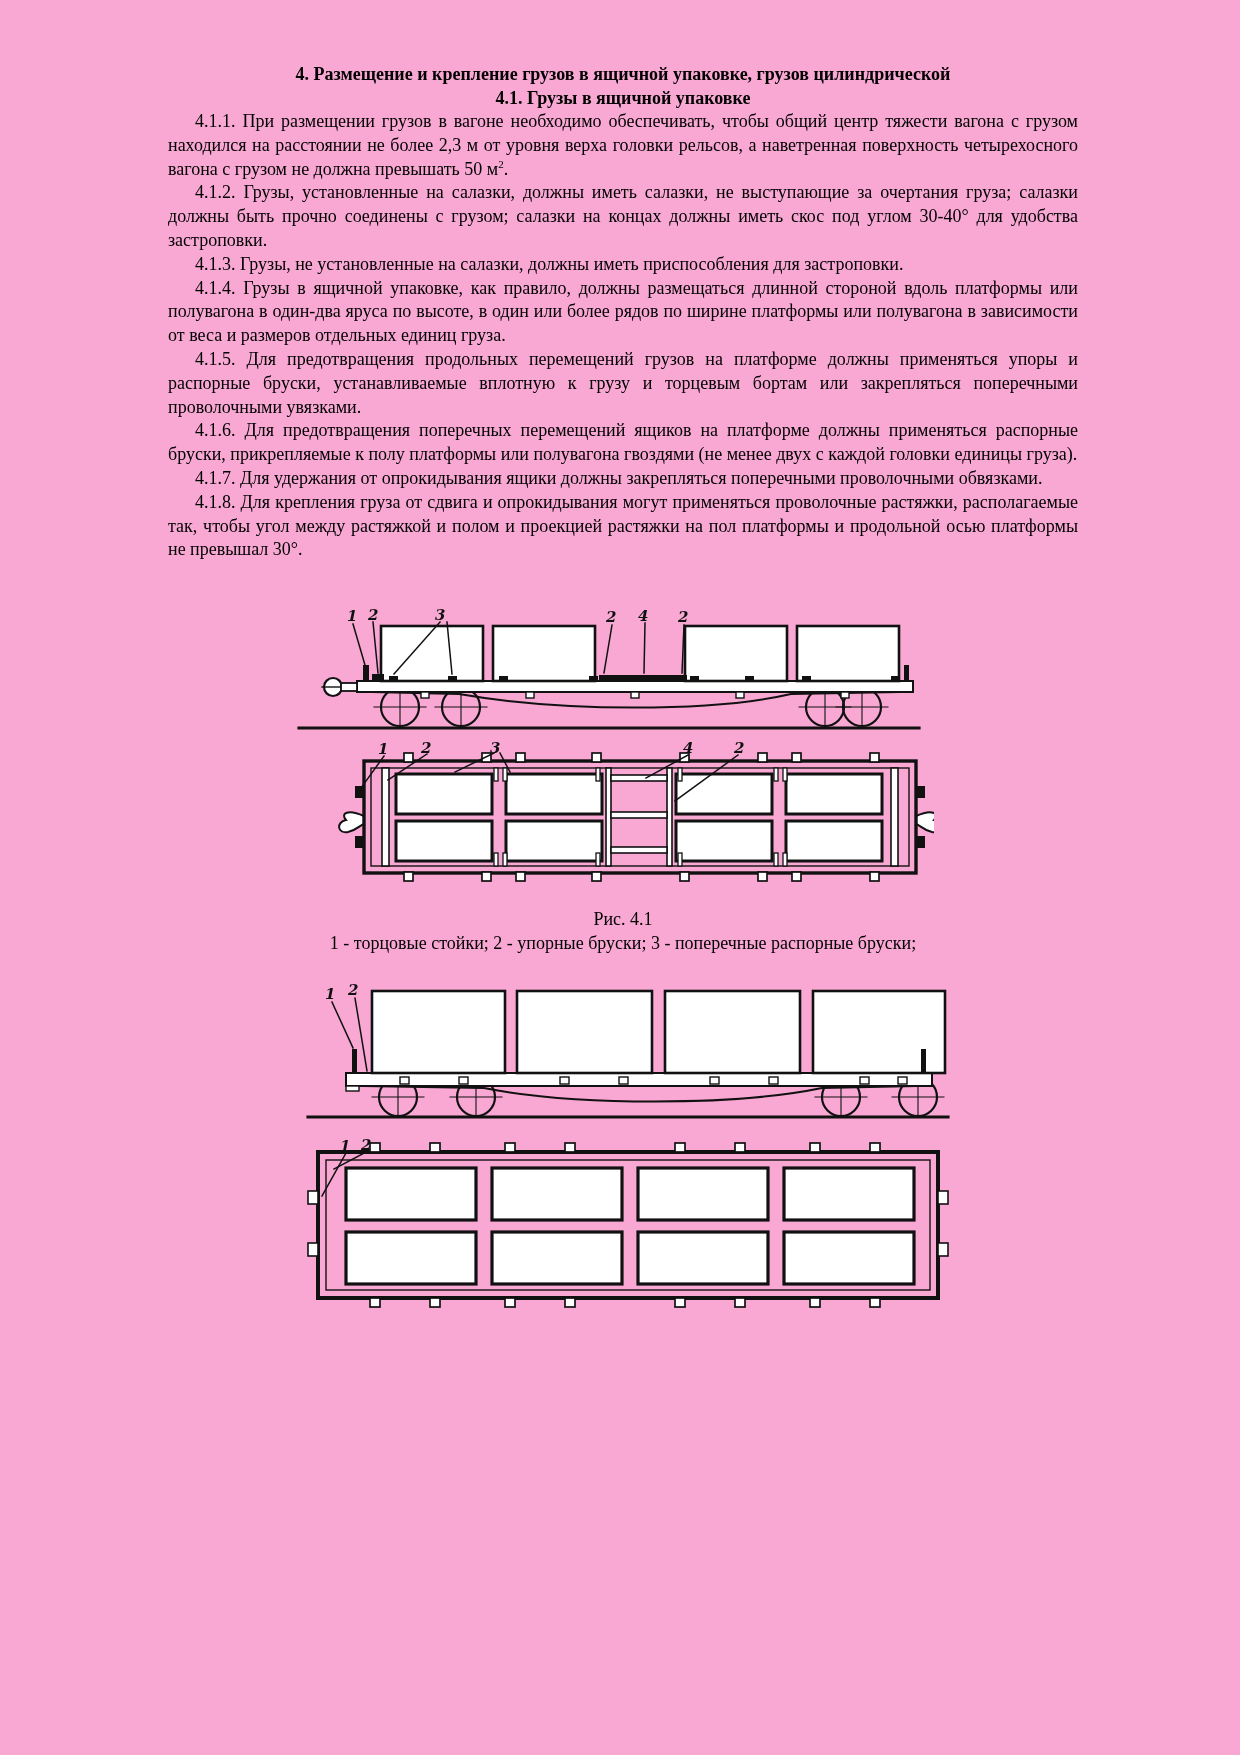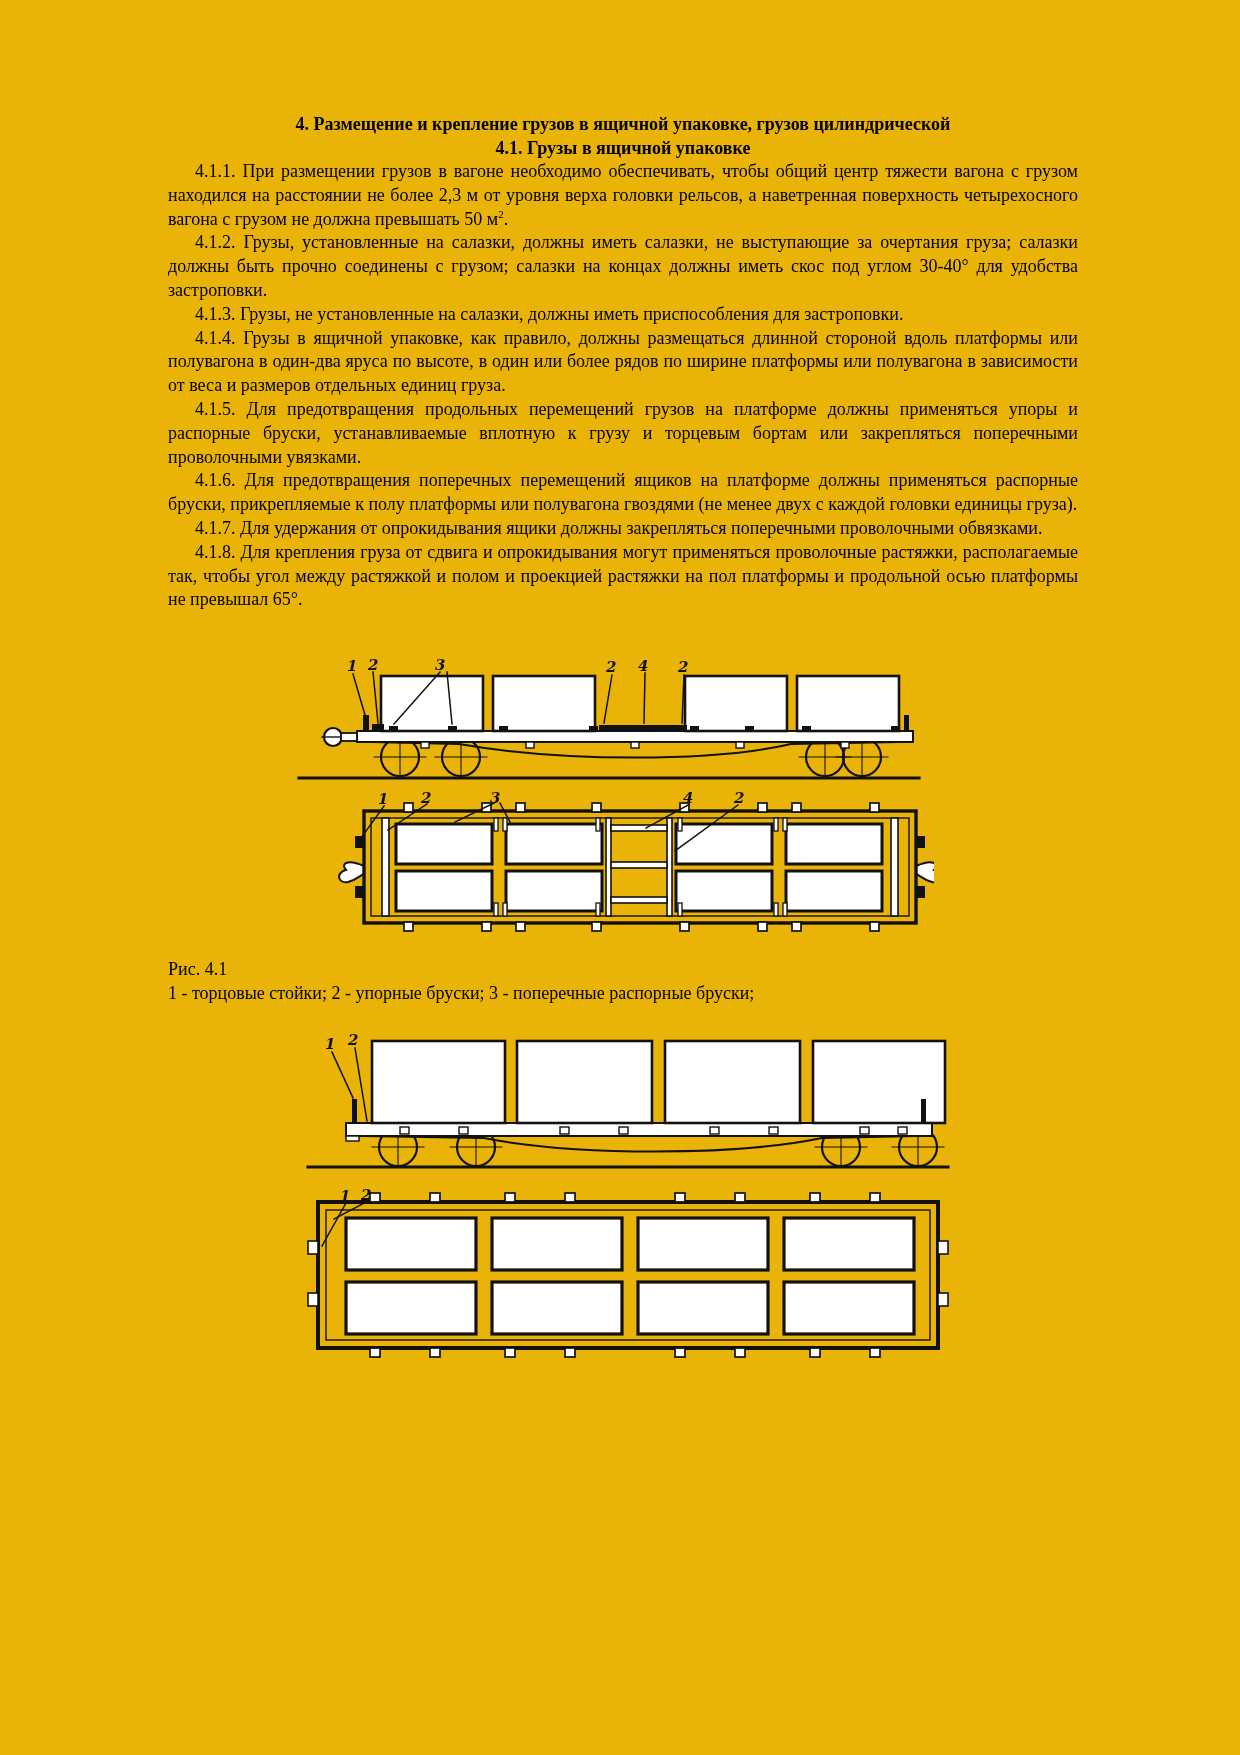--- a/index.html
+++ b/index.html
@@ -1,23 +1,23 @@
 <!DOCTYPE html>
 <html><head>
 <meta charset="utf-8">
 <style>
   html,body { margin:0; padding:0; background:#fff; }
   .page {
     position:relative;
     width:1240px; height:1755px;
-    background:#eab308;
+    background:#f9a8d4;
     color:#000;
     font-family:"Liberation Serif","DejaVu Serif",serif;
     box-sizing:border-box;
-    padding:112px 162px 0 168px;
+    padding:62px 162px 0 168px;
     overflow:hidden;
   }
   .heading {
     text-align:center;
     font-weight:bold;
     font-size:18px;
     line-height:24px;
   }
   .body-text {
     font-size:18px;
@@ -27,21 +27,21 @@
   .body-text p { margin:0; text-indent:27px; }
   sup { font-size:11px; line-height:0; }
   .figures { text-align:center; }
   .figures svg { display:block; margin-left:auto; margin-right:auto; }
   .fig1-side { margin-top:46px !important; transform:translateX(-15px); }
   .fig1-top  { margin-top:5px  !important; transform:translateX(11px); }
   .fig2-side { margin-top:26px !important; transform:translateX(-13px); }
   .fig2-top  { margin-top:8px  !important; transform:translateX(7px); }
   .caption-block {
     margin-top:16px;
-    text-align:left;
+    text-align:center;
     font-size:18px;
     line-height:24px;
   }
   .figlabel text {
     font-family:"DejaVu Serif","Liberation Serif",serif;
     font-style:italic;
     font-weight:bold;
     font-size:15px;
     fill:#111;
   }
@@ -58,21 +58,21 @@
   </div>
 
   <div class="body-text">
     <p><span>4.1.1. При размещении грузов в вагоне необходимо обеспечивать, чтобы общий центр тяжести вагона с грузом находился на расстоянии не более 2,3 м от уровня верха головки рельсов, а наветренная поверхность четырехосного вагона с грузом не должна превышать 50 м</span><sup>2</sup><span>.</span></p>
     <p>4.1.2. Грузы, установленные на салазки, должны иметь салазки, не выступающие за очертания груза; салазки должны быть прочно соединены с грузом; салазки на концах должны иметь скос под углом 30-40° для удобства застроповки.</p>
     <p>4.1.3. Грузы, не установленные на салазки, должны иметь приспособления для застроповки.</p>
     <p>4.1.4. Грузы в ящичной упаковке, как правило, должны размещаться длинной стороной вдоль платформы или полувагона в один-два яруса по высоте, в один или более рядов по ширине платформы или полувагона в зависимости от веса и размеров отдельных единиц груза.</p>
     <p>4.1.5. Для предотвращения продольных перемещений грузов на платформе должны применяться упоры и распорные бруски, устанавливаемые вплотную к грузу и торцевым бортам или закрепляться поперечными проволочными увязками.</p>
     <p>4.1.6. Для предотвращения поперечных перемещений ящиков на платформе должны применяться распорные бруски, прикрепляемые к полу платформы или полувагона гвоздями (не менее двух с каждой головки единицы груза).</p>
     <p>4.1.7. Для удержания от опрокидывания ящики должны закрепляться поперечными проволочными обвязками.</p>
-    <p>4.1.8. Для крепления груза от сдвига и опрокидывания могут применяться проволочные растяжки, располагаемые так, чтобы угол между растяжкой и полом и проекцией растяжки на пол платформы и продольной осью платформы не превышал 65°.</p>
+    <p>4.1.8. Для крепления груза от сдвига и опрокидывания могут применяться проволочные растяжки, располагаемые так, чтобы угол между растяжкой и полом и проекцией растяжки на пол платформы и продольной осью платформы не превышал 30°.</p>
   </div>
 
   <div class="figures">
 
     <svg class="fig1-side" width="630" height="128" viewBox="0 0 630 128">
       <g class="ink" fill="none" stroke-width="2" stroke-linecap="square">
 
         <line x1="6" y1="120" x2="626" y2="120" stroke-width="3.2"></line>
 
         <path d="M 80 84 L 166 86 C 270 104 420 104 498 86 L 606 84"></path>

